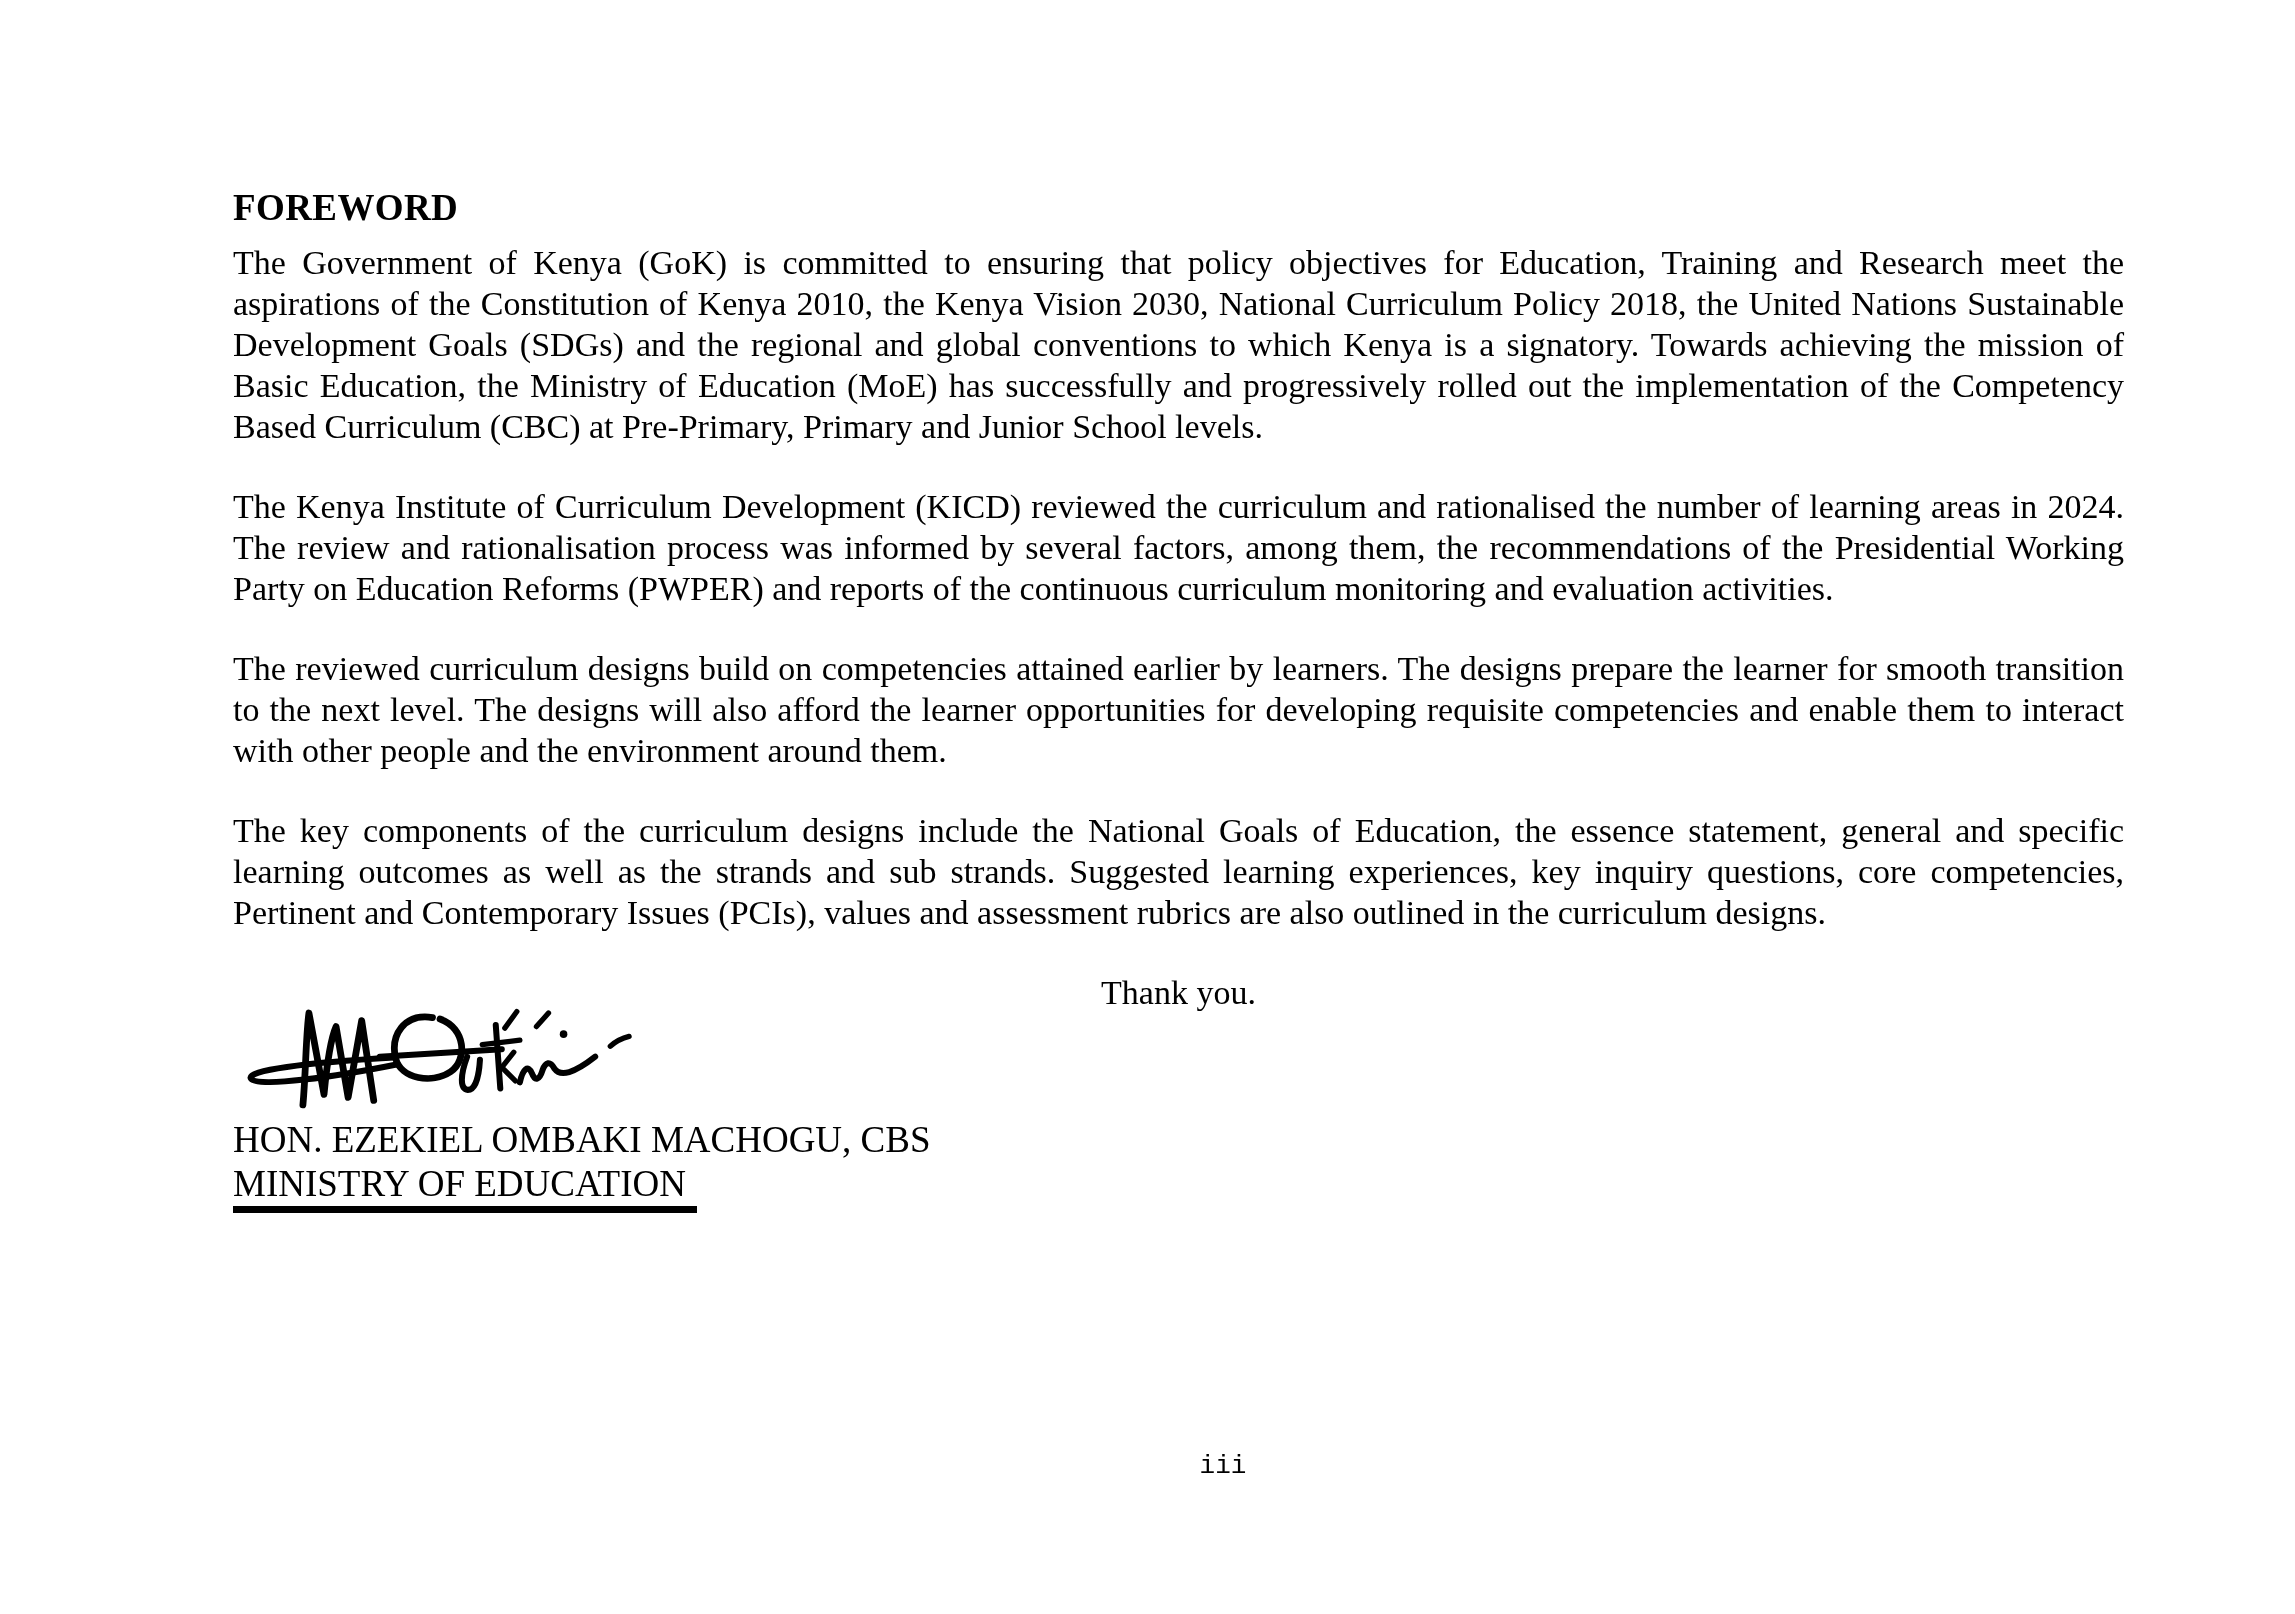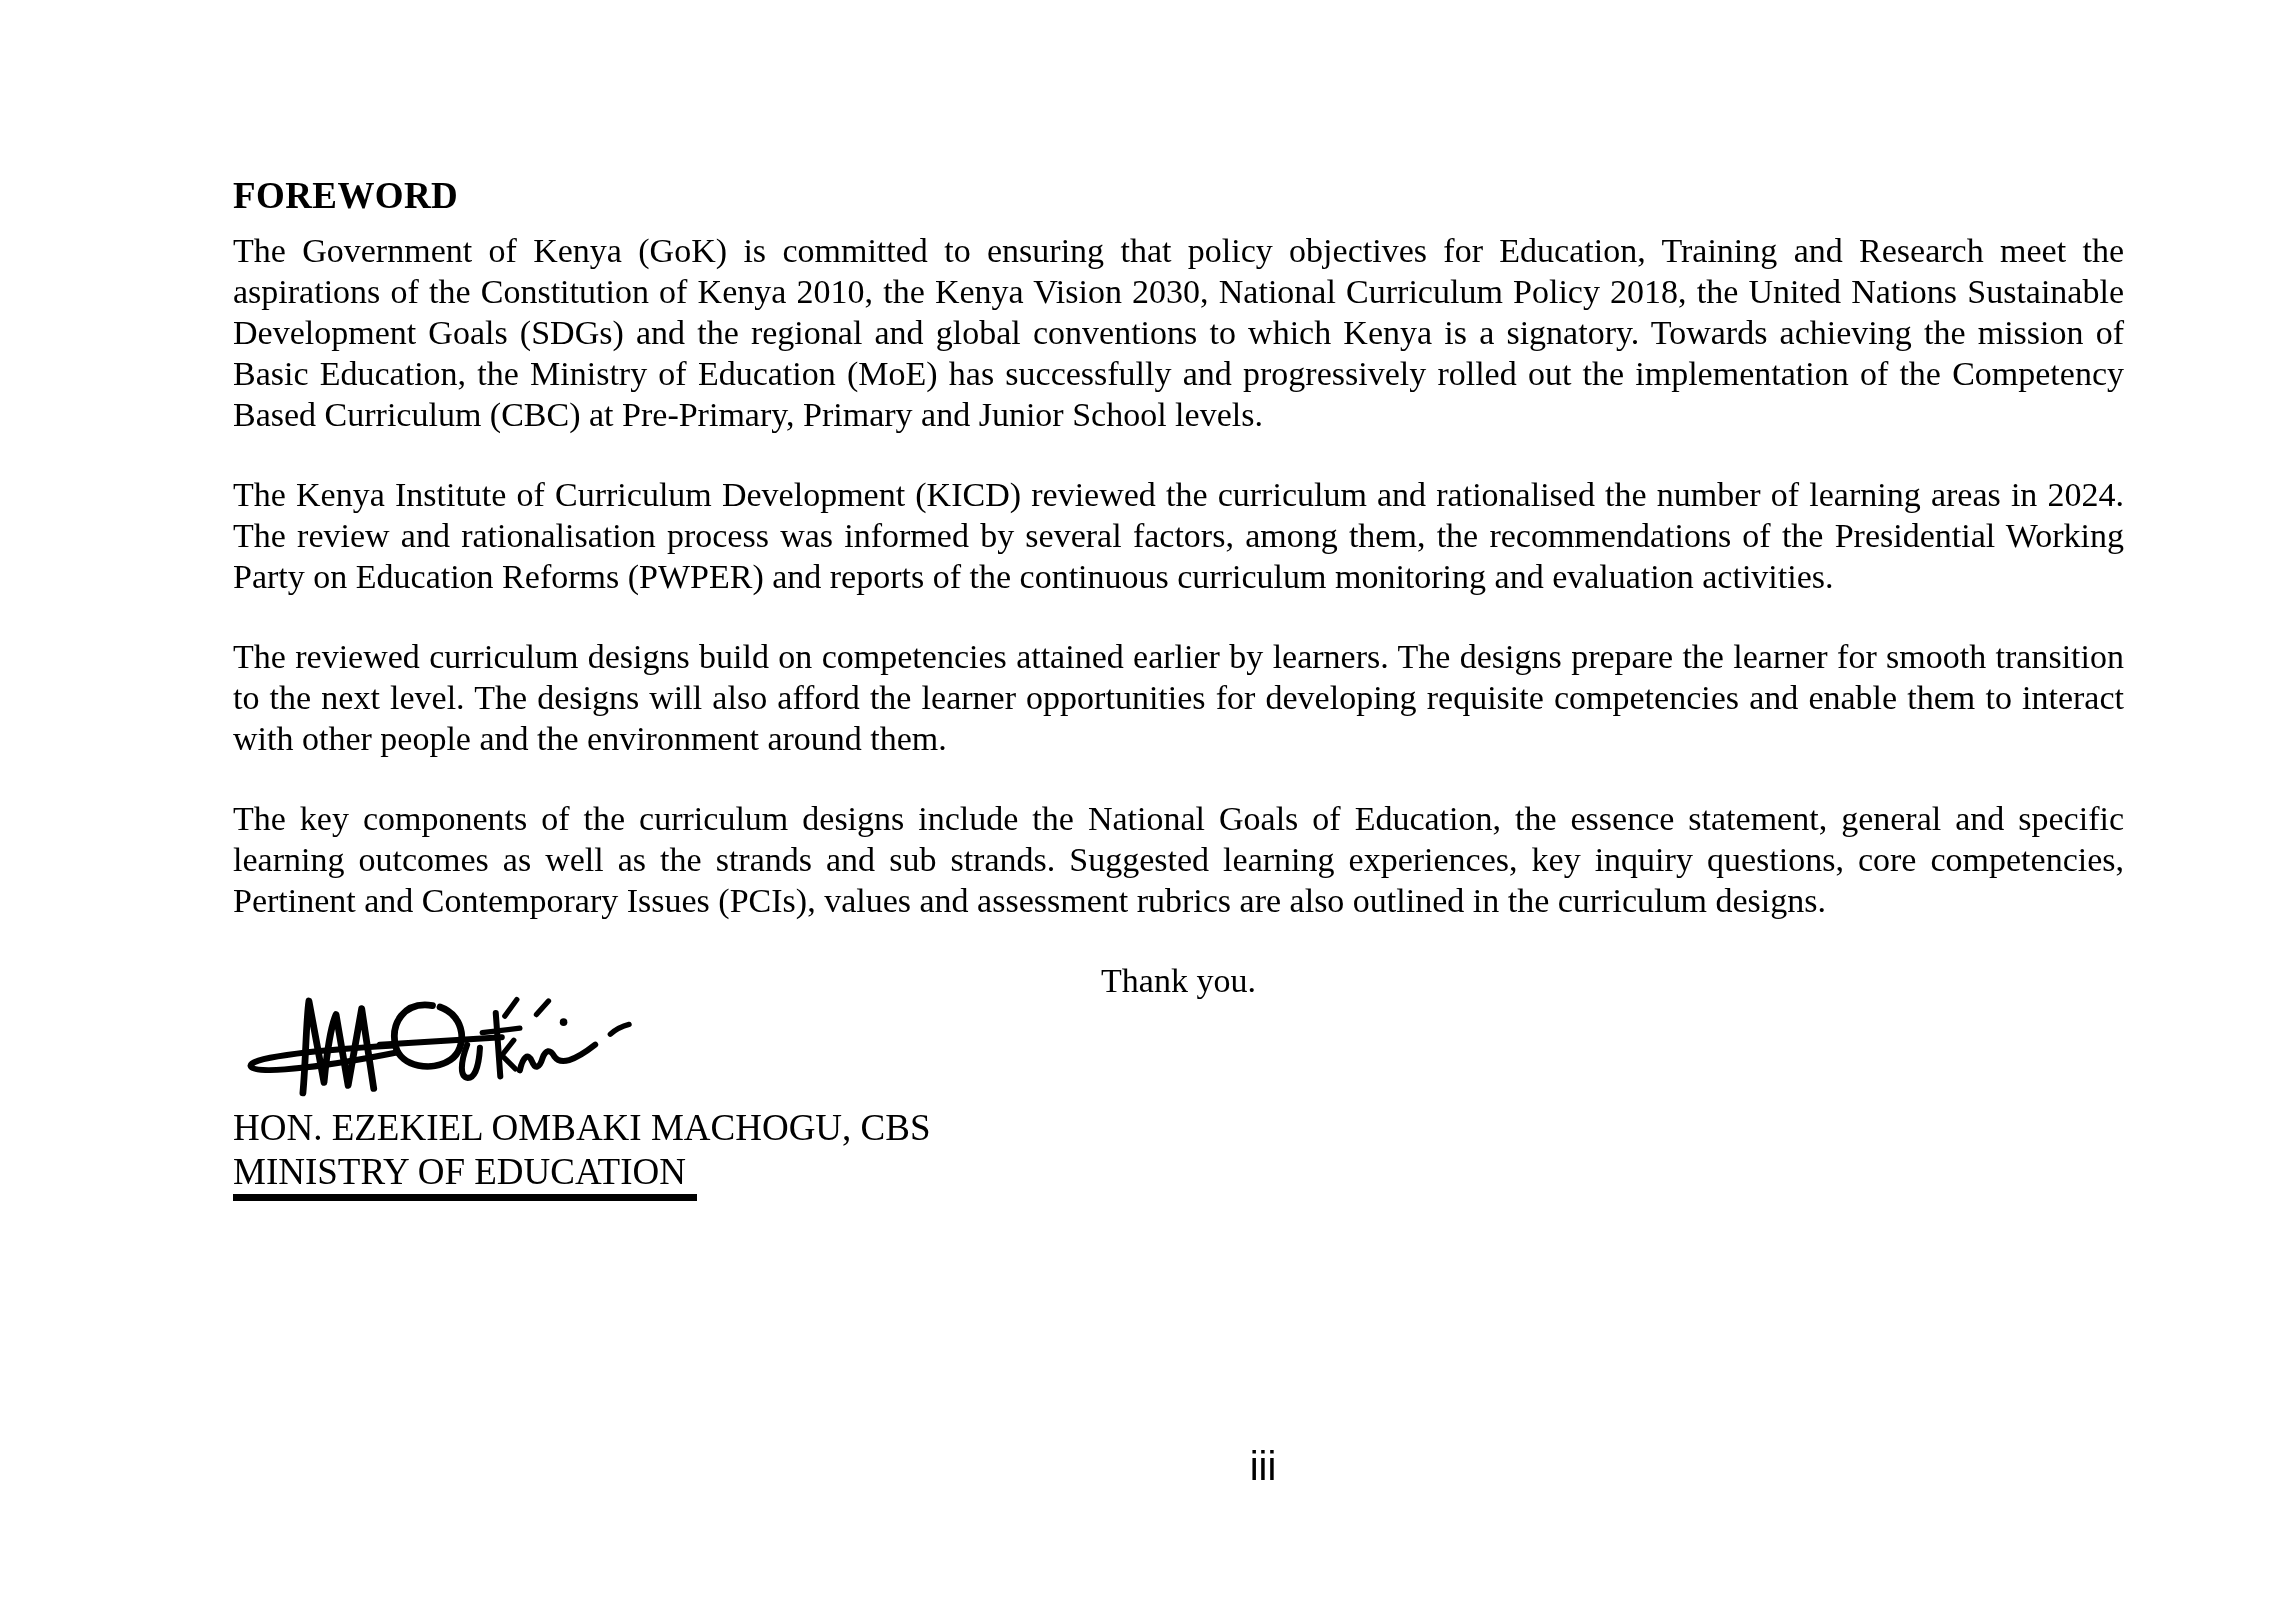--- a/index.html
+++ b/index.html
@@ -12,21 +12,21 @@
     width: 2295px;
     height: 1615px;
     background: #ffffff;
     color: #000000;
     font-family: "Liberation Serif", serif;
     overflow: hidden;
   }
   .content {
     position: absolute;
     left: 233px;
-    top: 176px;
+    top: 188px;
     width: 1891px;
   }
   .heading {
     font-size: 37px;
     font-weight: bold;
     line-height: 40px;
     margin: 0 0 14px 0;
     letter-spacing: 0.4px;
   }
   p.body-par {
@@ -58,25 +58,24 @@
     display: inline-block;
     border-bottom: 7px solid #000;
     padding-right: 11px;
     padding-bottom: 0;
   }
   .page-number {
     position: absolute;
     left: 1223px;
     top: 1449px;
     transform: translateX(-50%);
-    font-family: Liberation Sans, sans-serif;
-    font-size: 40px;
+    font-family: Liberation Mono, monospace;
+    font-size: 26px;
     line-height: 34px;
     color: #000000;
-    margin-left: 40px;
   }
 </style>
 </head>
 <body>
 
 <div class="page">
   <div class="content">
 
     <h1 class="heading">FOREWORD</h1>
 

